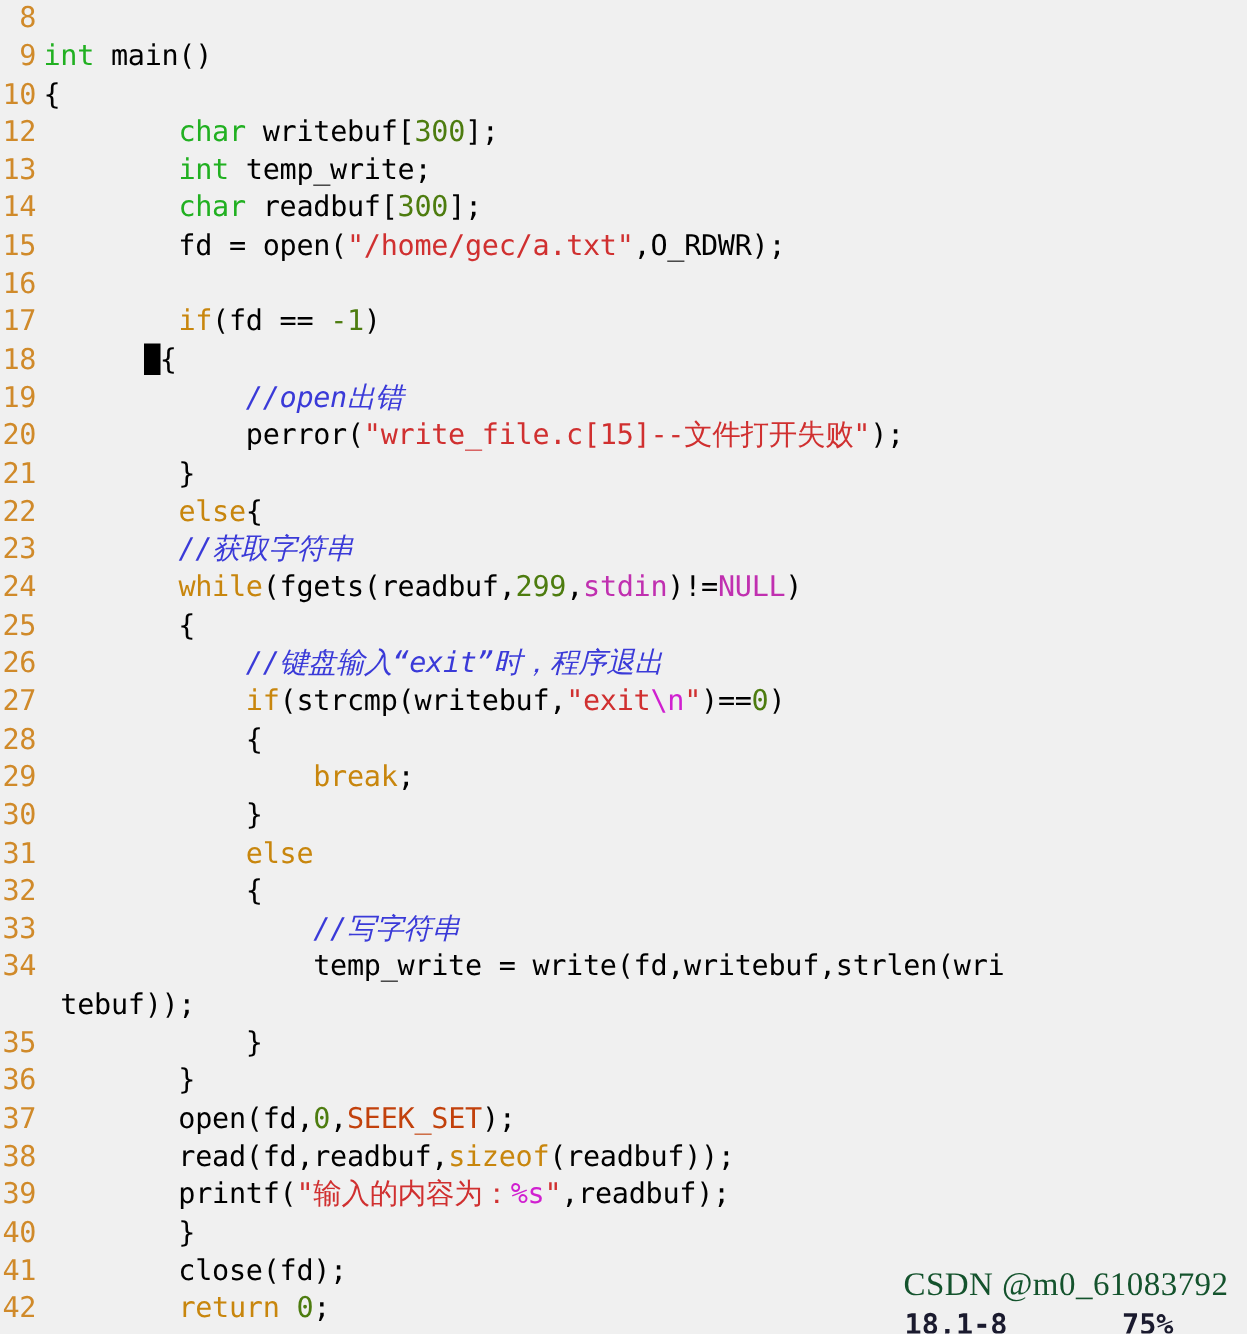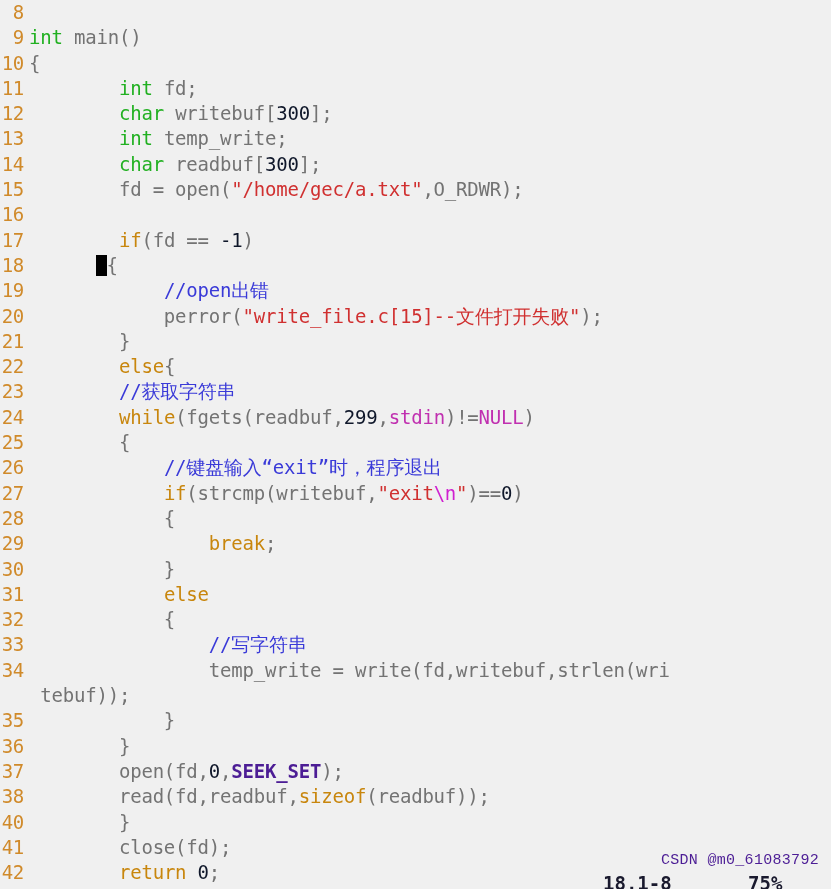--- a/index.html
+++ b/index.html
@@ -57,43 +57,43 @@
   }
 
   
   .row.wrap .gutter { color: transparent; }
   .row.wrap .code { padding-left: 5px; }
 
   
   .kw   { color: #c8860d; }          
   .typ  { color: #21b021; }          
   .str  { color: #d03030; }          
-  .num  { color: #0f172a; }          
-  .cmt  { color: #3a3ad8; }          
+  .num  { color: #4d7c0f; }          
+  .cmt  { color: #3a3ad8; font-style: italic; }          
   .esc  { color: #d020d0; }          
-  .cst  { color: #4c1d95; font-weight: bold; }          
+  .cst  { color: #c2410c; }          
   .pcst { color: #c030b0; text-align: right; }          
-  .pln  { color: #737373; }
+  .pln  { color: #000000; }
 
   .cursor {
     display: inline-block;
     width: 11px;
     height: 21px;
     background: #000000;
     vertical-align: -4px;
     margin-right: -1px;
   }
 
   .watermark {
     position: absolute;
     right: 12px;
     bottom: 20px;
-    font-family: Liberation Mono, monospace;
-    font-size: 15px;
-    color: #4c1d95;
+    font-family: Liberation Serif, serif;
+    font-size: 22px;
+    color: #14532d;
     letter-spacing: 0.3px;
     white-space: nowrap;
   }
 
   .statusline {
     position: absolute;
     left: 0;
     bottom: -5px;
     width: 831px;
     height: 22px;
@@ -116,21 +116,20 @@
 </style>
 </head>
 <body>
 
 <div id="editor">
 
   <div class="code-area">
       <div class="row"><div class="gutter">8</div><div class="code"></div></div>
       <div class="row"><div class="gutter">9</div><div class="code"><span class="typ">int</span><span class="pln"> main()</span></div></div>
       <div class="row"><div class="gutter">10</div><div class="code"><span class="pln">{</span></div></div>
-      <div class="row"><div class="gutter">11</div><div class="code"><span class="pln">        </span><span class="typ">int</span><span class="pln"> fd;</span></div></div>
       <div class="row"><div class="gutter">12</div><div class="code"><span class="pln">        </span><span class="typ">char</span><span class="pln"> writebuf[</span><span class="num">300</span><span class="pln">];</span></div></div>
       <div class="row"><div class="gutter">13</div><div class="code"><span class="pln">        </span><span class="typ">int</span><span class="pln"> temp_write;</span></div></div>
       <div class="row"><div class="gutter">14</div><div class="code"><span class="pln">        </span><span class="typ">char</span><span class="pln"> readbuf[</span><span class="num">300</span><span class="pln">];</span></div></div>
       <div class="row"><div class="gutter">15</div><div class="code"><span class="pln">        fd = open(</span><span class="str">"/home/gec/a.txt"</span><span class="pln">,O_RDWR);</span></div></div>
       <div class="row"><div class="gutter">16</div><div class="code"></div></div>
       <div class="row"><div class="gutter">17</div><div class="code"><span class="pln">        </span><span class="kw">if</span><span class="pln">(fd == </span><span class="num">-1</span><span class="pln">)</span></div></div>
       <div class="row"><div class="gutter">18</div><div class="code"><span class="pln">      </span><span class="cursor"></span><span class="pln">{</span></div></div>
       <div class="row"><div class="gutter">19</div><div class="code"><span class="pln">            </span><span class="cmt">//open出错</span></div></div>
       <div class="row"><div class="gutter">20</div><div class="code"><span class="pln">            perror(</span><span class="str">"write_file.c[15]--文件打开失败"</span><span class="pln">);</span></div></div>
       <div class="row"><div class="gutter">21</div><div class="code"><span class="pln">        }</span></div></div>
@@ -145,20 +144,21 @@
       <div class="row"><div class="gutter">30</div><div class="code"><span class="pln">            }</span></div></div>
       <div class="row"><div class="gutter">31</div><div class="code"><span class="pln">            </span><span class="kw">else</span></div></div>
       <div class="row"><div class="gutter">32</div><div class="code"><span class="pln">            {</span></div></div>
       <div class="row"><div class="gutter">33</div><div class="code"><span class="pln">                </span><span class="cmt">//写字符串</span></div></div>
       <div class="row"><div class="gutter">34</div><div class="code"><span class="pln">                temp_write = write(fd,writebuf,strlen(wri</span></div></div>
       <div class="row wrap"><div class="gutter"></div><div class="code"><span class="pln"> tebuf));</span></div></div>
       <div class="row"><div class="gutter">35</div><div class="code"><span class="pln">            }</span></div></div>
       <div class="row"><div class="gutter">36</div><div class="code"><span class="pln">        }</span></div></div>
       <div class="row"><div class="gutter">37</div><div class="code"><span class="pln">        open(fd,</span><span class="num">0</span><span class="pln">,</span><span class="cst">SEEK_SET</span><span class="pln">);</span></div></div>
       <div class="row"><div class="gutter">38</div><div class="code"><span class="pln">        read(fd,readbuf,</span><span class="kw">sizeof</span><span class="pln">(readbuf));</span></div></div>
+      <div class="row"><div class="gutter">39</div><div class="code"><span class="pln">        printf(</span><span class="str">"输入的内容为：</span><span class="esc">%s</span><span class="str">"</span><span class="pln">,readbuf);</span></div></div>
       <div class="row"><div class="gutter">40</div><div class="code"><span class="pln">        }</span></div></div>
       <div class="row"><div class="gutter">41</div><div class="code"><span class="pln">        close(fd);</span></div></div>
       <div class="row"><div class="gutter">42</div><div class="code"><span class="pln">        </span><span class="kw">return</span><span class="pln"> </span><span class="num">0</span><span class="pln">;</span></div></div>
     </div>
 
   <div class="watermark">CSDN @m0_61083792</div>
 
   <div class="statusline">
     <span class="status-pos">18,1-8</span>
     <span class="status-pct">75%</span>

